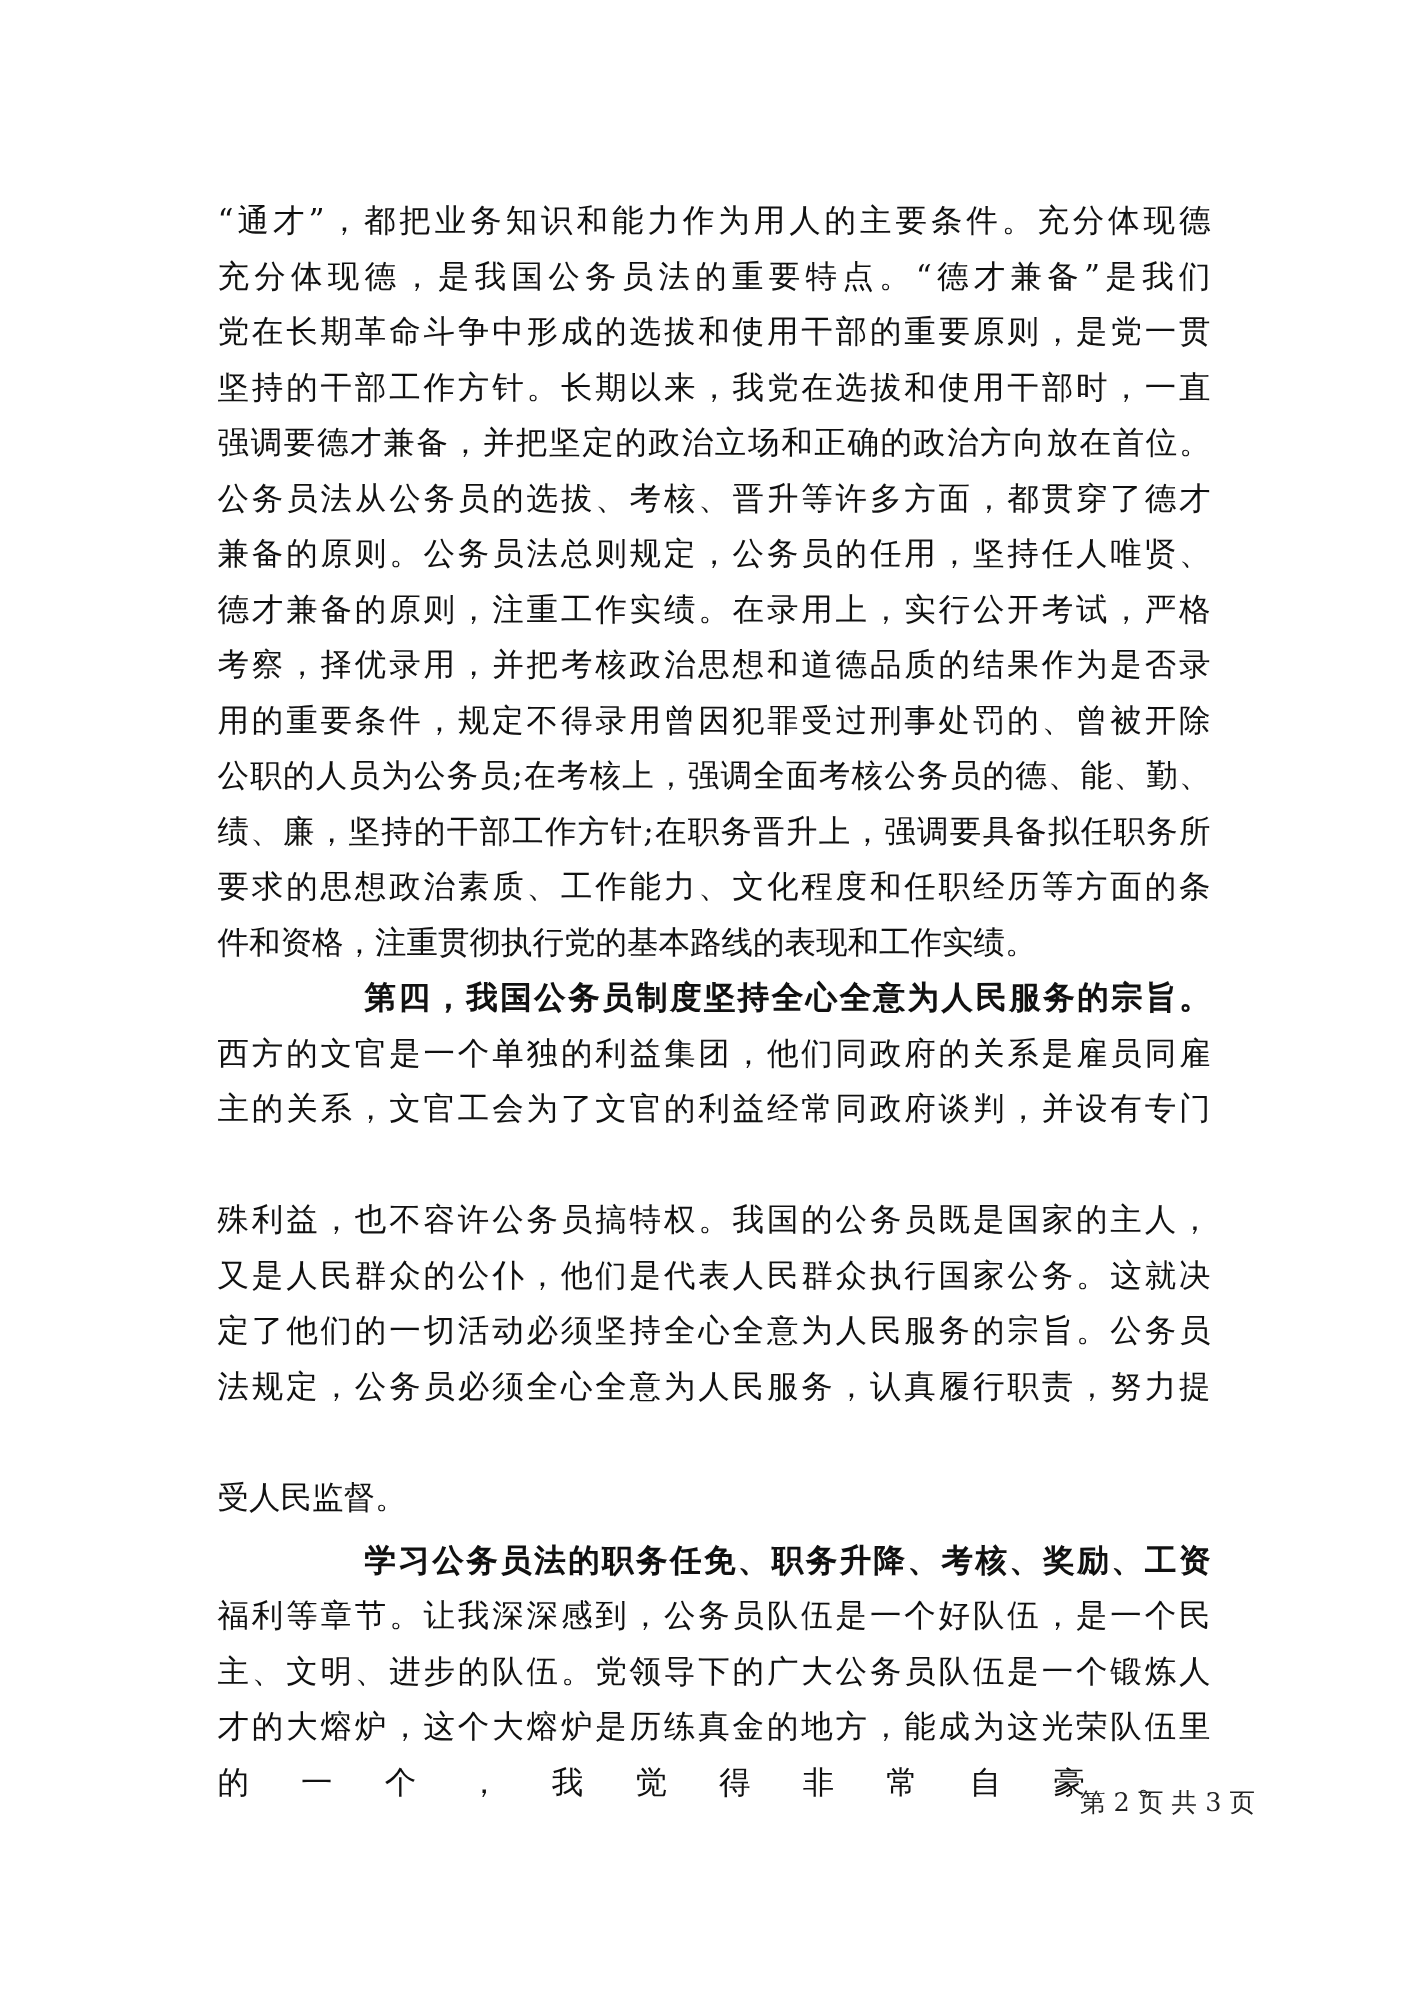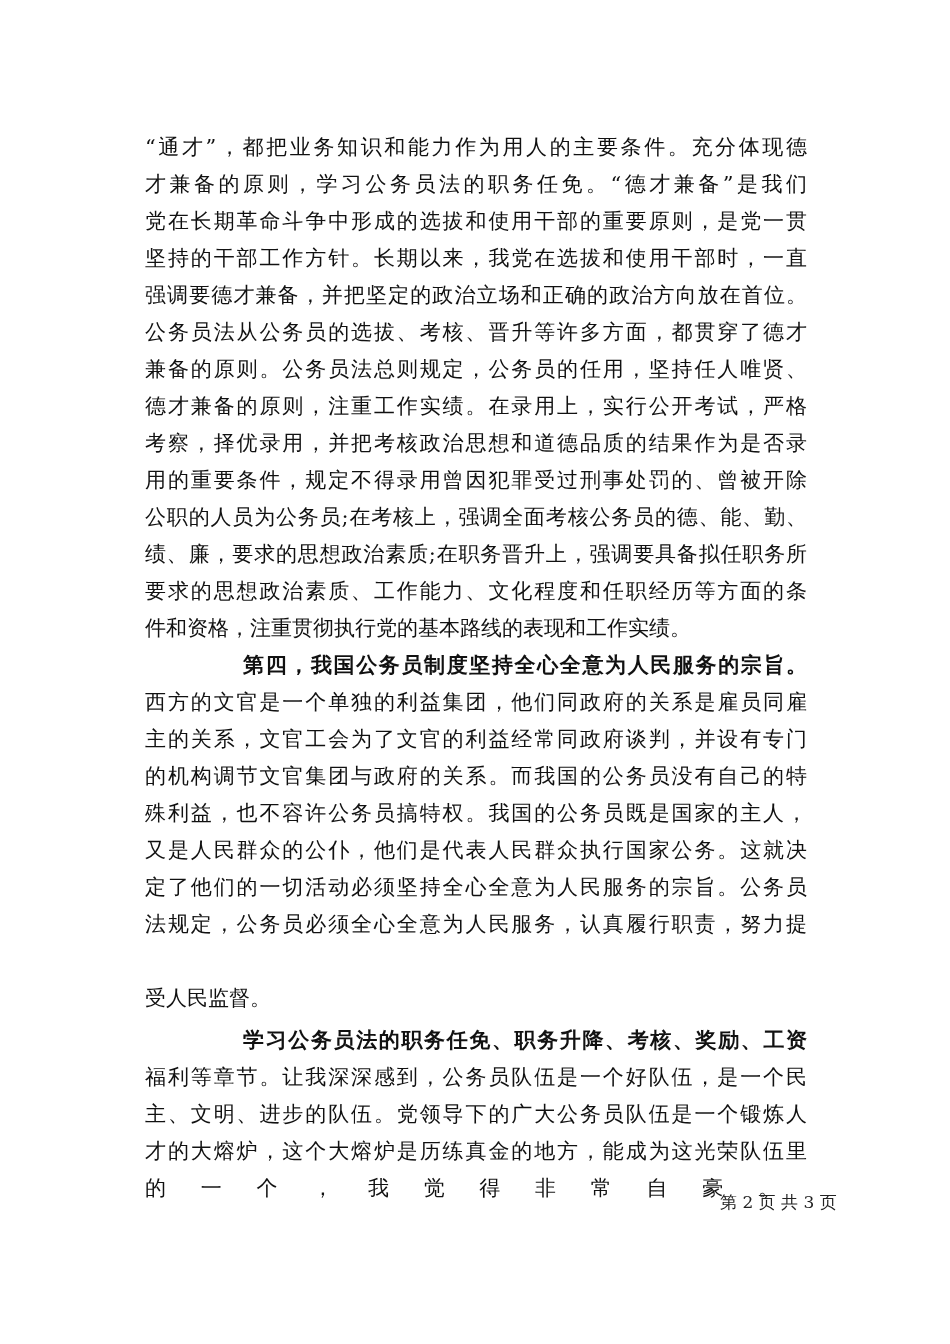--- a/index.html
+++ b/index.html
@@ -55,38 +55,37 @@
       color: #222222;
       font-family: "DejaVu Serif", "Liberation Serif", serif;
     }
   </style>
 </head>
 <body>
 
 <div class="page">
 
   <div class="line" style="top:132px">“通才”，都把业务知识和能力作为用人的主要条件。充分体现德</div>
-  <div class="line" style="top:169px">才兼备的原则，学习公务员法的职务任免。“德才兼备”是我们</div>
+  <div class="line" style="top:169px">充分体现德，是我国公务员法的重要特点。“德才兼备”是我们</div>
   <div class="line" style="top:206px">党在长期革命斗争中形成的选拔和使用干部的重要原则，是党一贯</div>
   <div class="line" style="top:243px">坚持的干部工作方针。长期以来，我党在选拔和使用干部时，一直</div>
   <div class="line" style="top:280px">强调要德才兼备，并把坚定的政治立场和正确的政治方向放在首位。</div>
   <div class="line" style="top:317px">公务员法从公务员的选拔、考核、晋升等许多方面，都贯穿了德才</div>
   <div class="line" style="top:354px">兼备的原则。公务员法总则规定，公务员的任用，坚持任人唯贤、</div>
   <div class="line" style="top:391px">德才兼备的原则，注重工作实绩。在录用上，实行公开考试，严格</div>
   <div class="line" style="top:428px">考察，择优录用，并把考核政治思想和道德品质的结果作为是否录</div>
   <div class="line" style="top:465px">用的重要条件，规定不得录用曾因犯罪受过刑事处罚的、曾被开除</div>
   <div class="line" style="top:502px">公职的人员为公务员;在考核上，强调全面考核公务员的德、能、勤、</div>
-  <div class="line" style="top:539px">绩、廉，要求的思想政治素质;在职务晋升上，强调要具备拟任职务所</div>
+  <div class="line" style="top:539px">绩、廉，坚持的干部工作方针;在职务晋升上，强调要具备拟任职务所</div>
   <div class="line" style="top:576px">要求的思想政治素质、工作能力、文化程度和任职经历等方面的条</div>
   <div class="line last" style="top:613px">件和资格，注重贯彻执行党的基本路线的表现和工作实绩。</div>
 
   <div class="line indent" style="top:650px">第四，我国公务员制度坚持全心全意为人民服务的宗旨。</div>
   <div class="line" style="top:687px">西方的文官是一个单独的利益集团，他们同政府的关系是雇员同雇</div>
   <div class="line" style="top:724px">主的关系，文官工会为了文官的利益经常同政府谈判，并设有专门</div>
-  <div class="line" style="top:761px">的机构调节文官集团与政府的关系。而我国的公务员没有自己的特</div>
   <div class="line" style="top:798px">殊利益，也不容许公务员搞特权。我国的公务员既是国家的主人，</div>
   <div class="line" style="top:835px">又是人民群众的公仆，他们是代表人民群众执行国家公务。这就决</div>
   <div class="line" style="top:872px">定了他们的一切活动必须坚持全心全意为人民服务的宗旨。公务员</div>
   <div class="line" style="top:909px">法规定，公务员必须全心全意为人民服务，认真履行职责，努力提</div>
   <div class="line last" style="top:983px">受人民监督。</div>
 
   <div class="line indent" style="top:1025px">学习公务员法的职务任免、职务升降、考核、奖励、工资</div>
   <div class="line" style="top:1062px">福利等章节。让我深深感到，公务员队伍是一个好队伍，是一个民</div>
   <div class="line" style="top:1099px">主、文明、进步的队伍。党领导下的广大公务员队伍是一个锻炼人</div>
   <div class="line" style="top:1136px">才的大熔炉，这个大熔炉是历练真金的地方，能成为这光荣队伍里</div>

